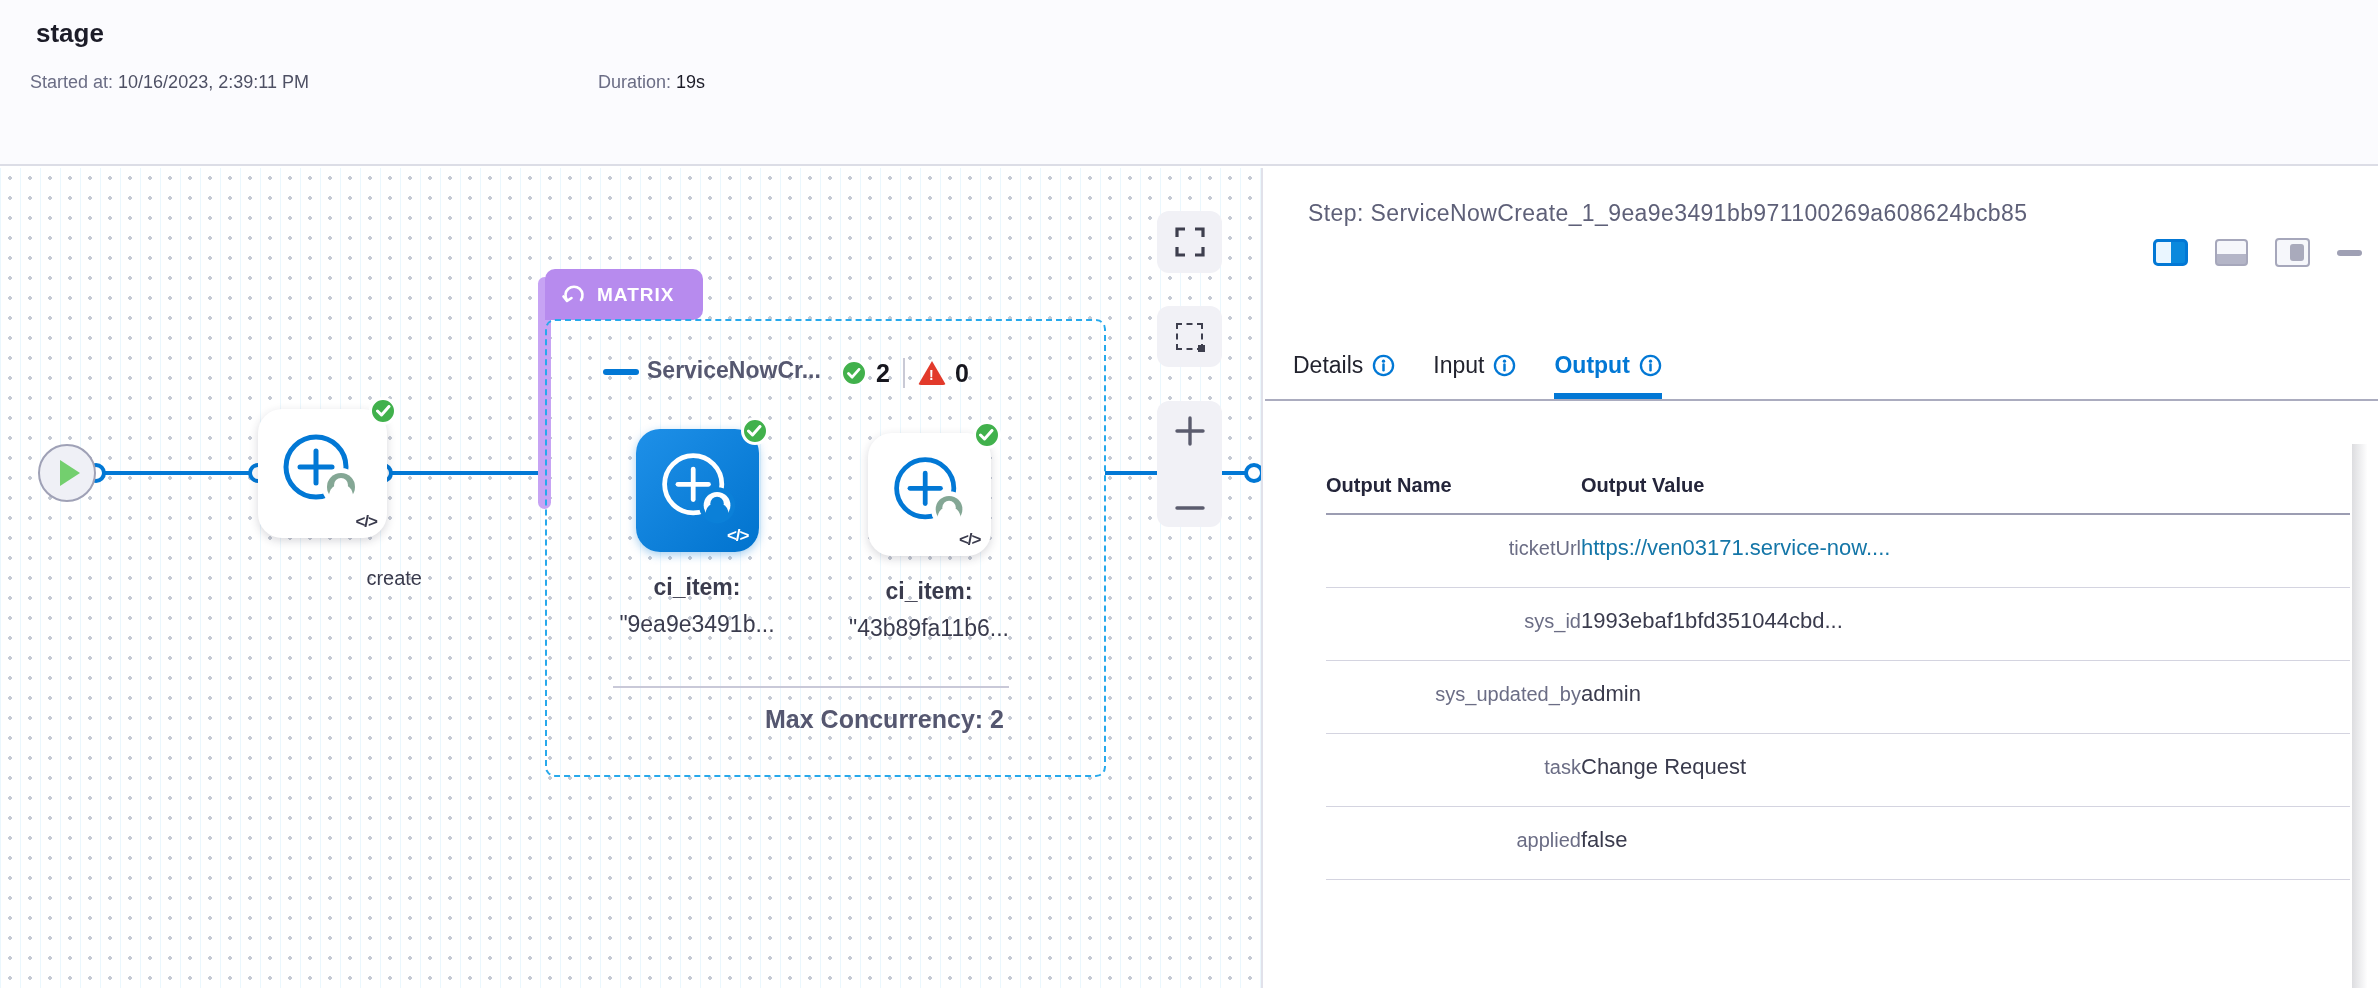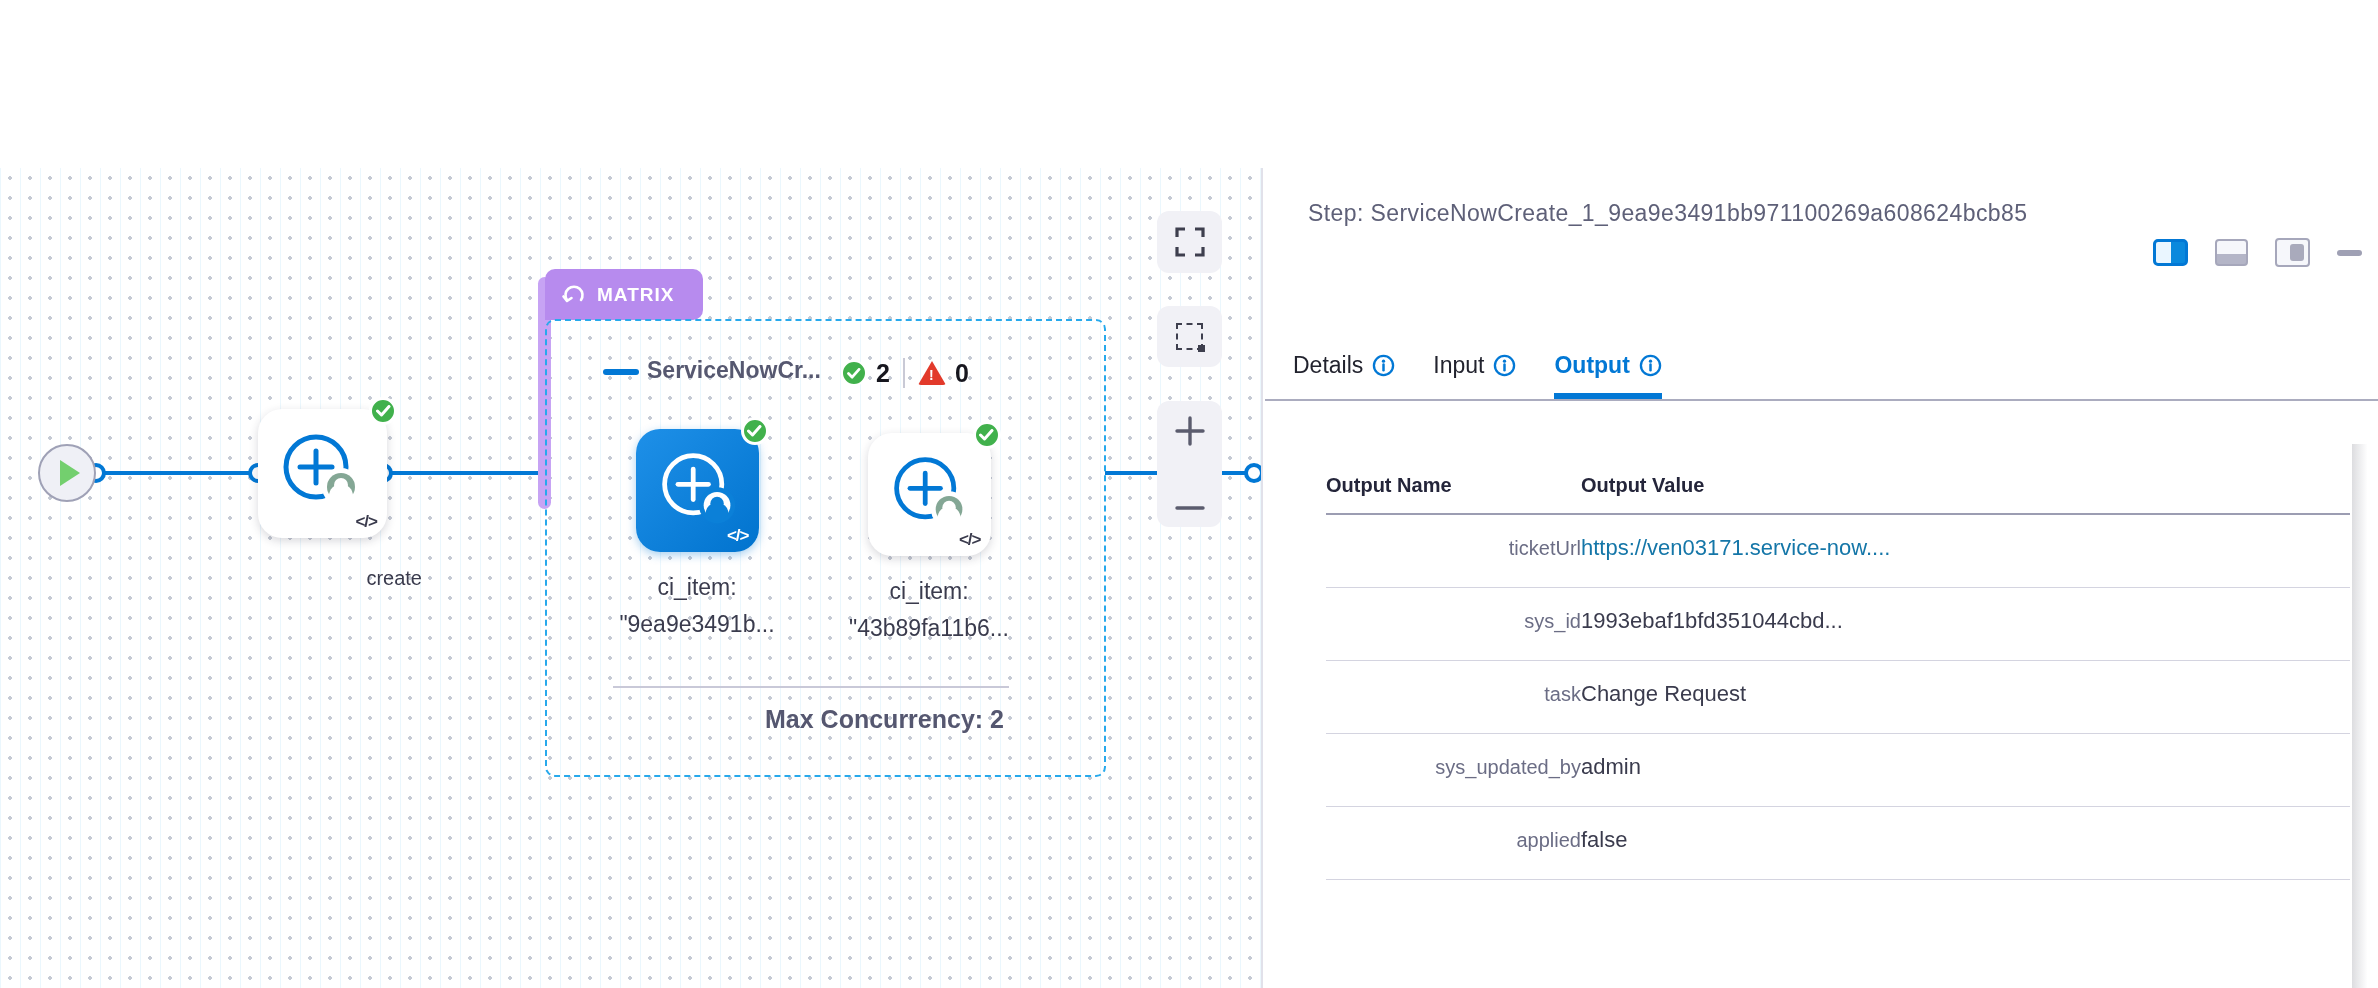--- a/index.html
+++ b/index.html
@@ -57,21 +57,21 @@
   .mx-name { position:absolute; left:100px; top:36px; font-size:23px; font-weight:bold; color:#565870; }
   .mx-counts { position:absolute; left:294px; top:30px; height:44px; display:flex; align-items:center; gap:9px; }
   .mx-count-num { font-size:25px; font-weight:bold; color:#16161E; }
   .mx-count-sep { width:2px; height:30px; background:#C9CAD6; margin:0 4px; }
   .warn-tri { position:relative; width:0; height:0; border-left:14px solid transparent; border-right:14px solid transparent; border-bottom:24px solid #E23A2B; border-radius:3px; }
   .warn-tri::after { content:"!"; position:absolute; left:-3px; top:6px; color:#fff; font-size:14px; font-weight:bold; }
 
   .mx-col { position:absolute; width:212px; text-align:center; }
   .mx-col-1 { left:44px; top:108px; } .mx-col-2 { left:276px; top:112px; }
   .mx-tile { width:123px; height:123px; margin:0 auto; }
-  .mx-ci-label { margin-top:22px; font-size:23px; font-weight:normal; color:#3A3B4D; }
+  .mx-ci-label { margin-top:22px; font-size:23px; font-weight:bold; color:#3A3B4D; }
   .mx-ci-value { margin-top:10px; font-size:23px; color:#3A3B4D; white-space:nowrap; }
   .mx-divider { position:absolute; left:66px; right:95px; top:365px; height:2px; background:#C9C9D8; }
   .mx-conc { position:absolute; right:100px; top:384px; font-size:25px; font-weight:bold; color:#555770; }
 
   
   .ctl-btn { position:absolute; left:1157px; width:65px; border-radius:12px; background:#F1F1F6; display:flex; align-items:center; justify-content:center; z-index:3; }
   .ctl-fullscreen { top:43px; height:62px; }
   .ctl-marquee { top:138px; height:61px; }
   .ctl-zoom { top:233px; height:126px; flex-direction:column; justify-content:space-between; padding:14px 0; }
   .marquee-icon { position:relative; width:27px; height:27px; border:2.5px dashed #3E3F4E; }
@@ -106,20 +106,31 @@
   .panel-edge-shadow { position:absolute; right:0; top:276px; bottom:0; width:26px;
     background:linear-gradient(to right, rgba(40,41,61,0.16), rgba(40,41,61,0) 60%), #fff; }
 
   .info-icon svg, .chev svg { display:block; }
 </style>
 </head>
 <body>
 
 <div id="app">
 
+  <div class="top-header">
+    <div class="stage-title">stage</div>
+    <div class="meta-line meta-started">
+      <span>Started at:</span>
+      <span class="meta-val">10/16/2023, 2:39:11 PM</span>
+    </div>
+    <div class="meta-line meta-duration">
+      <span>Duration:</span>
+      <span class="meta-val-dark">19s</span>
+    </div>
+  </div>
 
   <div class="canvas">
 
     <div class="edge edge-1"></div>
     <div class="edge edge-2"></div>
     <div class="edge edge-3"></div>
     <div class="port port-1"></div>
     <div class="port port-2"></div>
     <div class="port port-3"></div>
     <div class="port port-4"></div>
@@ -308,28 +319,28 @@
         <div class="rname">ticketUrl</div>
         <a class="rlink" href="#">https://ven03171.service-now....</a>
       </div>
 
 
       <div class="t-row">
         <div class="rname">sys_id</div>
         <div class="rval">1993ebaf1bfd351044cbd...</div>
       </div>
       <div class="t-row">
+        <div class="rname">sys_updated_by</div>
+        <div class="rval">admin</div>
+      </div>
+      <div class="t-row">
         <div class="rname">task</div>
         <div class="rval">Change Request</div>
       </div>
       <div class="t-row">
-        <div class="rname">sys_updated_by</div>
-        <div class="rval">admin</div>
-      </div>
-      <div class="t-row">
         <div class="rname">applied</div>
         <div class="rval">false</div>
       </div>
     </div>
 
     <div class="panel-edge-shadow"></div>
   </div>
 
 </div>
 

